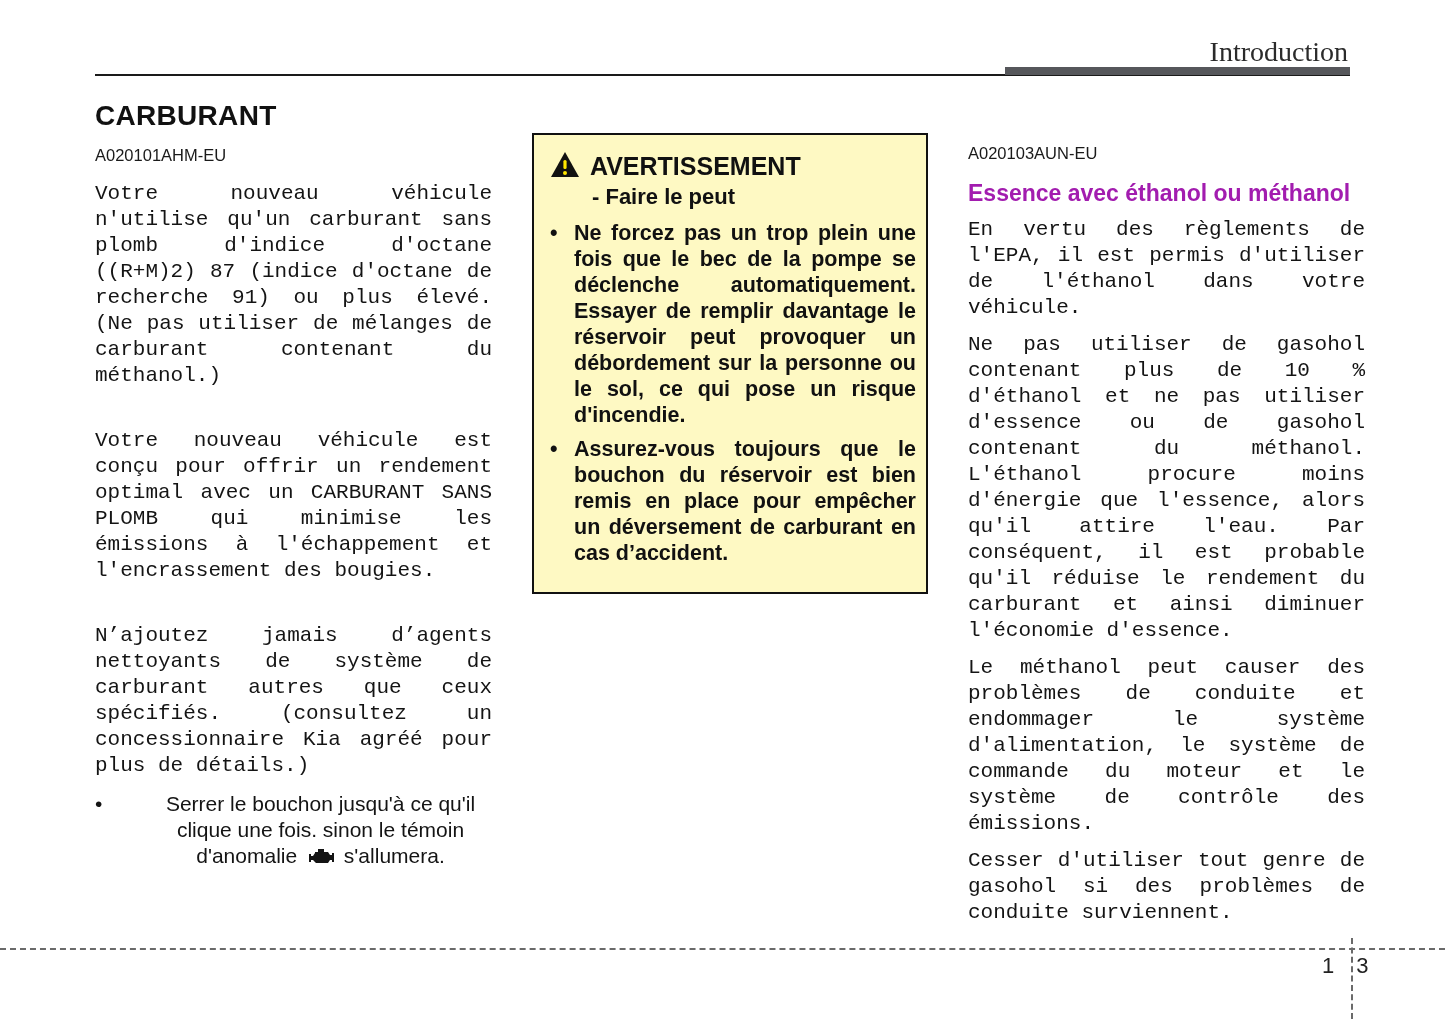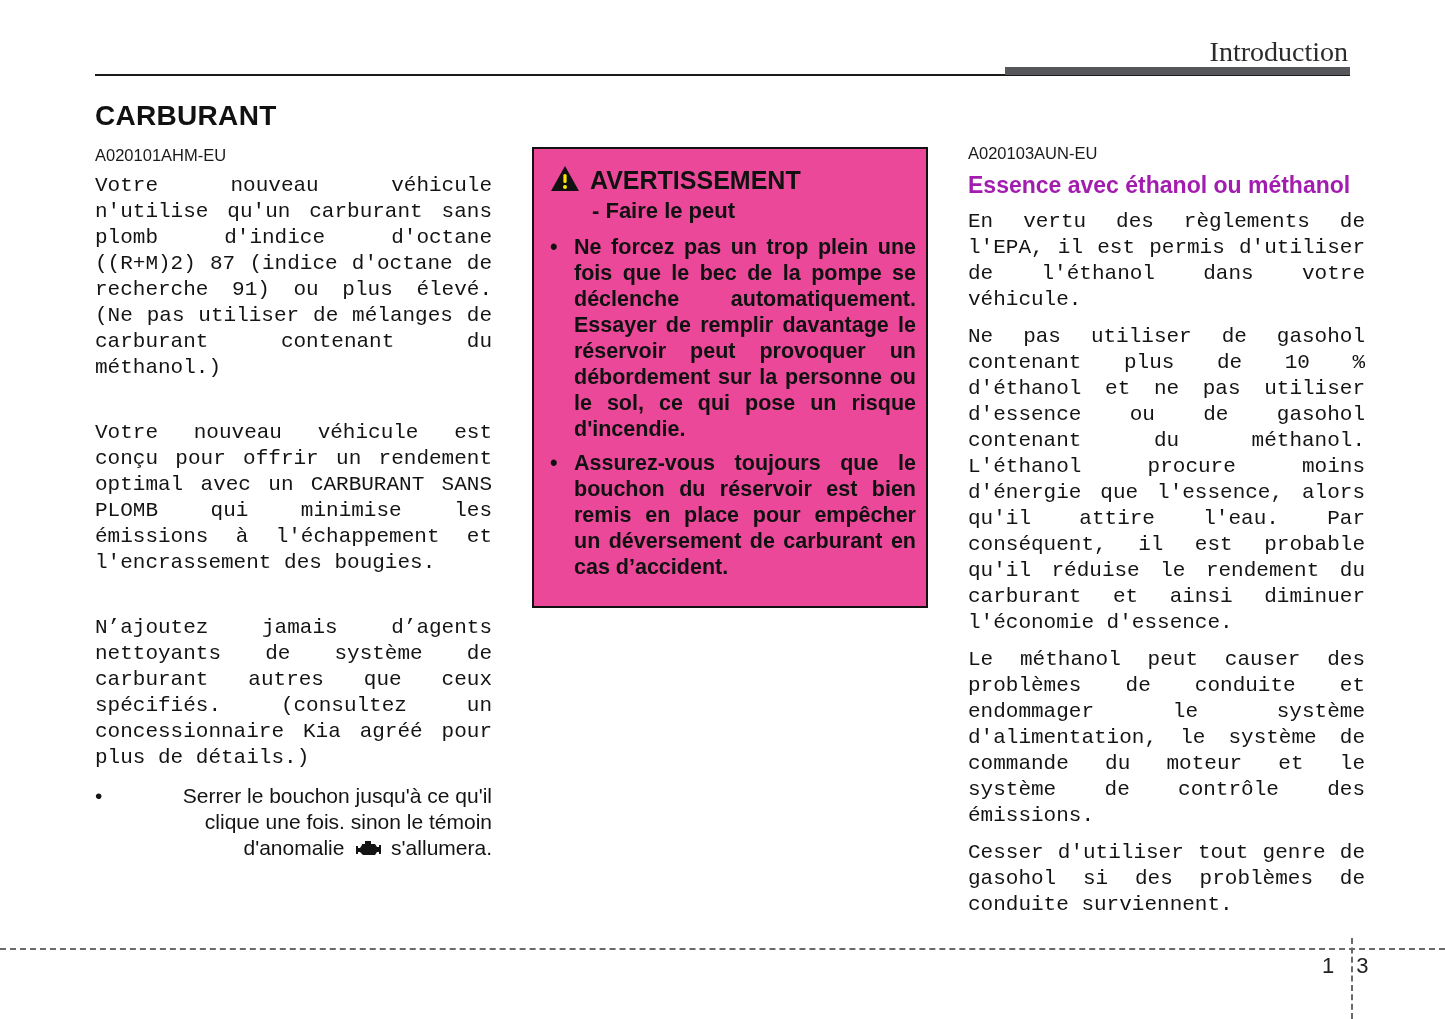--- a/index.html
+++ b/index.html
@@ -18,33 +18,33 @@
   .header-rule { position:absolute; top:66px; left:95px; right:95px; height:10px; }
   .header-rule .thin { position:absolute; bottom:0; left:0; right:0; height:2px; background:#1a1a1a; }
   .header-rule .thick { position:absolute; bottom:1px; right:0; width:345px; height:8px; background:#56575b; }
 
   
   .columns {
     position:absolute; top:100px; left:95px; width:1255px;
     display:grid; grid-template-columns:397px 396px 397px; justify-content:space-between;gap:40px;
   }
   .section-title { font-size:28px; font-weight:bold; letter-spacing:0.3px; margin-bottom:14px; color:#111; }
-  .code { font-size:16.5px; color:#1a1a1a; margin-bottom:8px; }
+  .code { font-size:16.5px; color:#1a1a1a; margin-bottom:16px; }
   .body-par { font-size:21px; line-height:26px; text-align:justify; color:#141414;font-family:Liberation Mono, monospace; }
   .col-left .gap { margin-bottom:39px; }
   .col-left .gap-small { margin-bottom:12px; }
 
   .bullet-item { display:flex; font-size:21px; line-height:26px; }
   .bullet-item .marker { width:23px; flex:none; }
-  .bullet-item .bullet-text { text-align:right;margin-left:31px; }
+  .bullet-item .bullet-text { text-align:center;margin-left:31px; }
   .engine-icon { display:inline-block; vertical-align:-2px; margin:0 4px; }
 
   
   .warning-box {
-    margin-top:47px; background:#ec4899; border:2px solid #111;
+    margin-top:33px; background:#fef9c3; border:2px solid #111;
     min-height:450px; padding:16px 10px 18px 16px;
   }
   .warning-head { display:flex; align-items:center; gap:10px; margin-bottom:2px; }
   .warning-title { font-size:25px; font-weight:bold; color:#111; }
   .warning-subtitle { font-size:22px; font-weight:bold; margin:0 0 10px 42px; color:#111; }
   .warning-item { display:flex; font-size:21.5px; line-height:26px; font-weight:bold; color:#111; margin-bottom:8px; }
   .warning-item .marker { width:24px; flex:none; }
   .warning-item .w-text { text-align:justify; }
 
   

